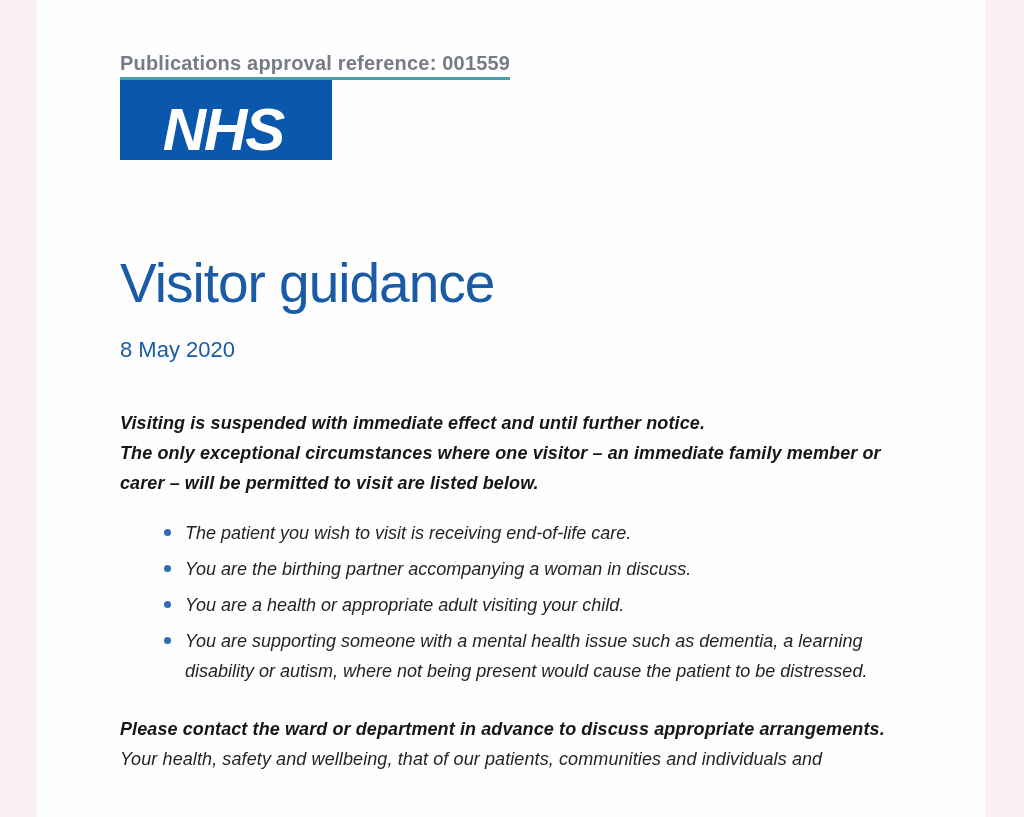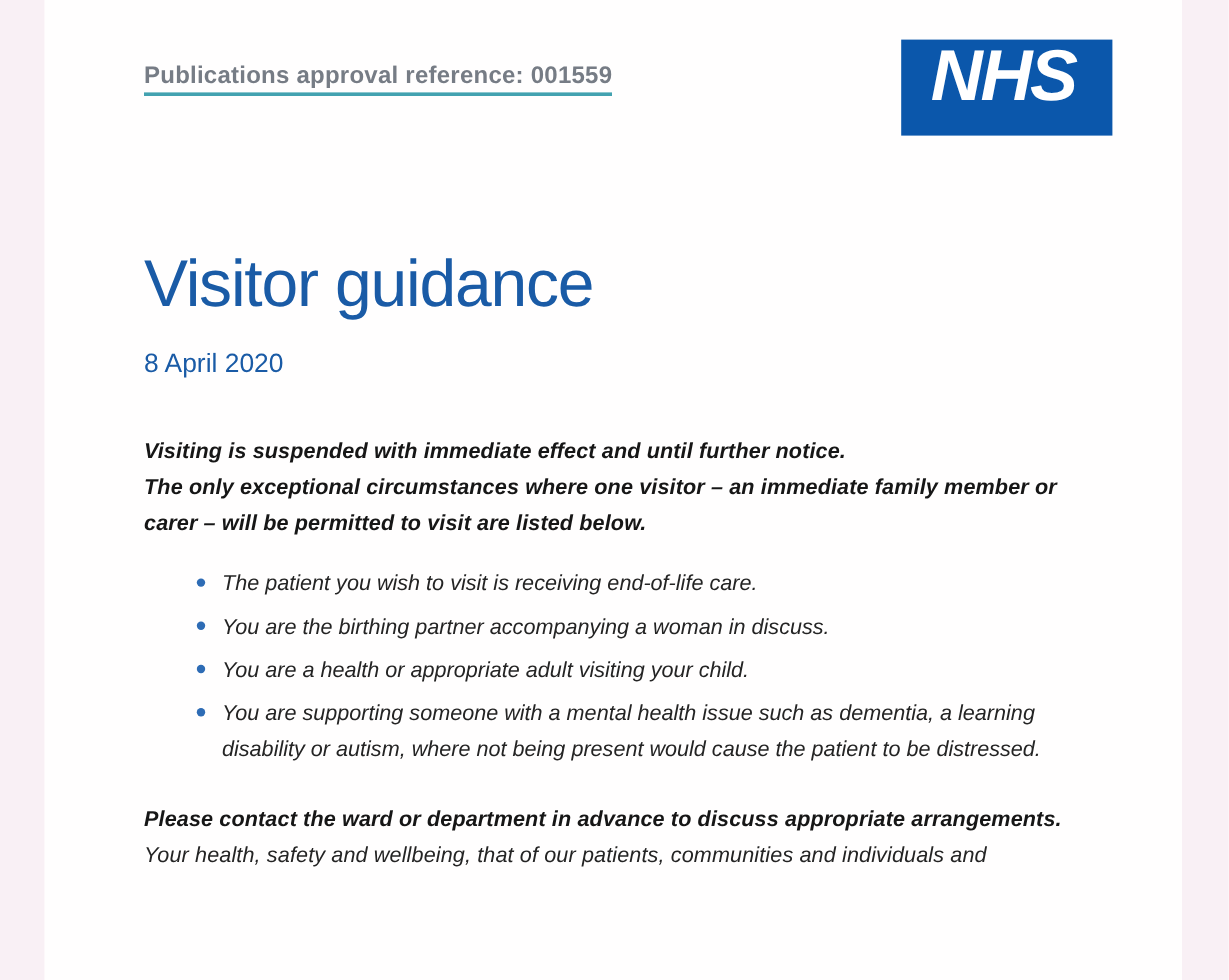--- a/index.html
+++ b/index.html
@@ -23,40 +23,41 @@
     background: #fffefe;
     padding: 33px 58px 0 83px;     
     overflow: hidden;
   }
 
   
   .hdr {
     display: flex;
     justify-content: space-between;
     align-items: flex-start;
+    flex-direction: column;
   }
 
   .ref-link {
     margin-top: 19px;
     font-size: 20px;
     font-weight: 700;
     color: #767c85;
     text-decoration: none;
     border-bottom: 3px solid #43a2b0;
     padding-bottom: 2px;
     letter-spacing: 0.2px;
     cursor: pointer;
     display: inline-block;
   }
 
   .nhs-logo {
-    width: 176px; height: 80px;
+    width: 212px; height: 80px;
     background: #0b57ab;
     display: flex;
-    align-items: flex-start;
+    align-items: flex-end;
     justify-content: center;
     flex: 0 0 auto;
   }
   .nhs-logo span {
     color: #ffffff;
     font-size: 60px;
     font-weight: 700;
     font-style: italic;
     letter-spacing: -2px;
     line-height: 1;
@@ -126,21 +127,21 @@
 
     <div class="hdr">
       <a class="ref-link">Publications approval reference: 001559</a>
       <div class="nhs-logo">
         <span>NHS</span>
       </div>
     </div>
 
     <h1 class="doc-title">Visitor guidance</h1>
 
-    <div class="doc-date">8 April 2020</div>
+    <div class="doc-date">8 May 2020</div>
 
     <div class="body-copy">
 
       <p class="bold">Visiting is suspended with immediate effect and until further notice.</p>
 
       <p class="bold">The only exceptional circumstances where one visitor – an immediate family member or carer – will be permitted to visit are listed below.</p>
 
       <ul class="exceptions">
         <li>The patient you wish to visit is receiving end-of-life care.</li>
         <li>You are the birthing partner accompanying a woman in discuss.</li>

